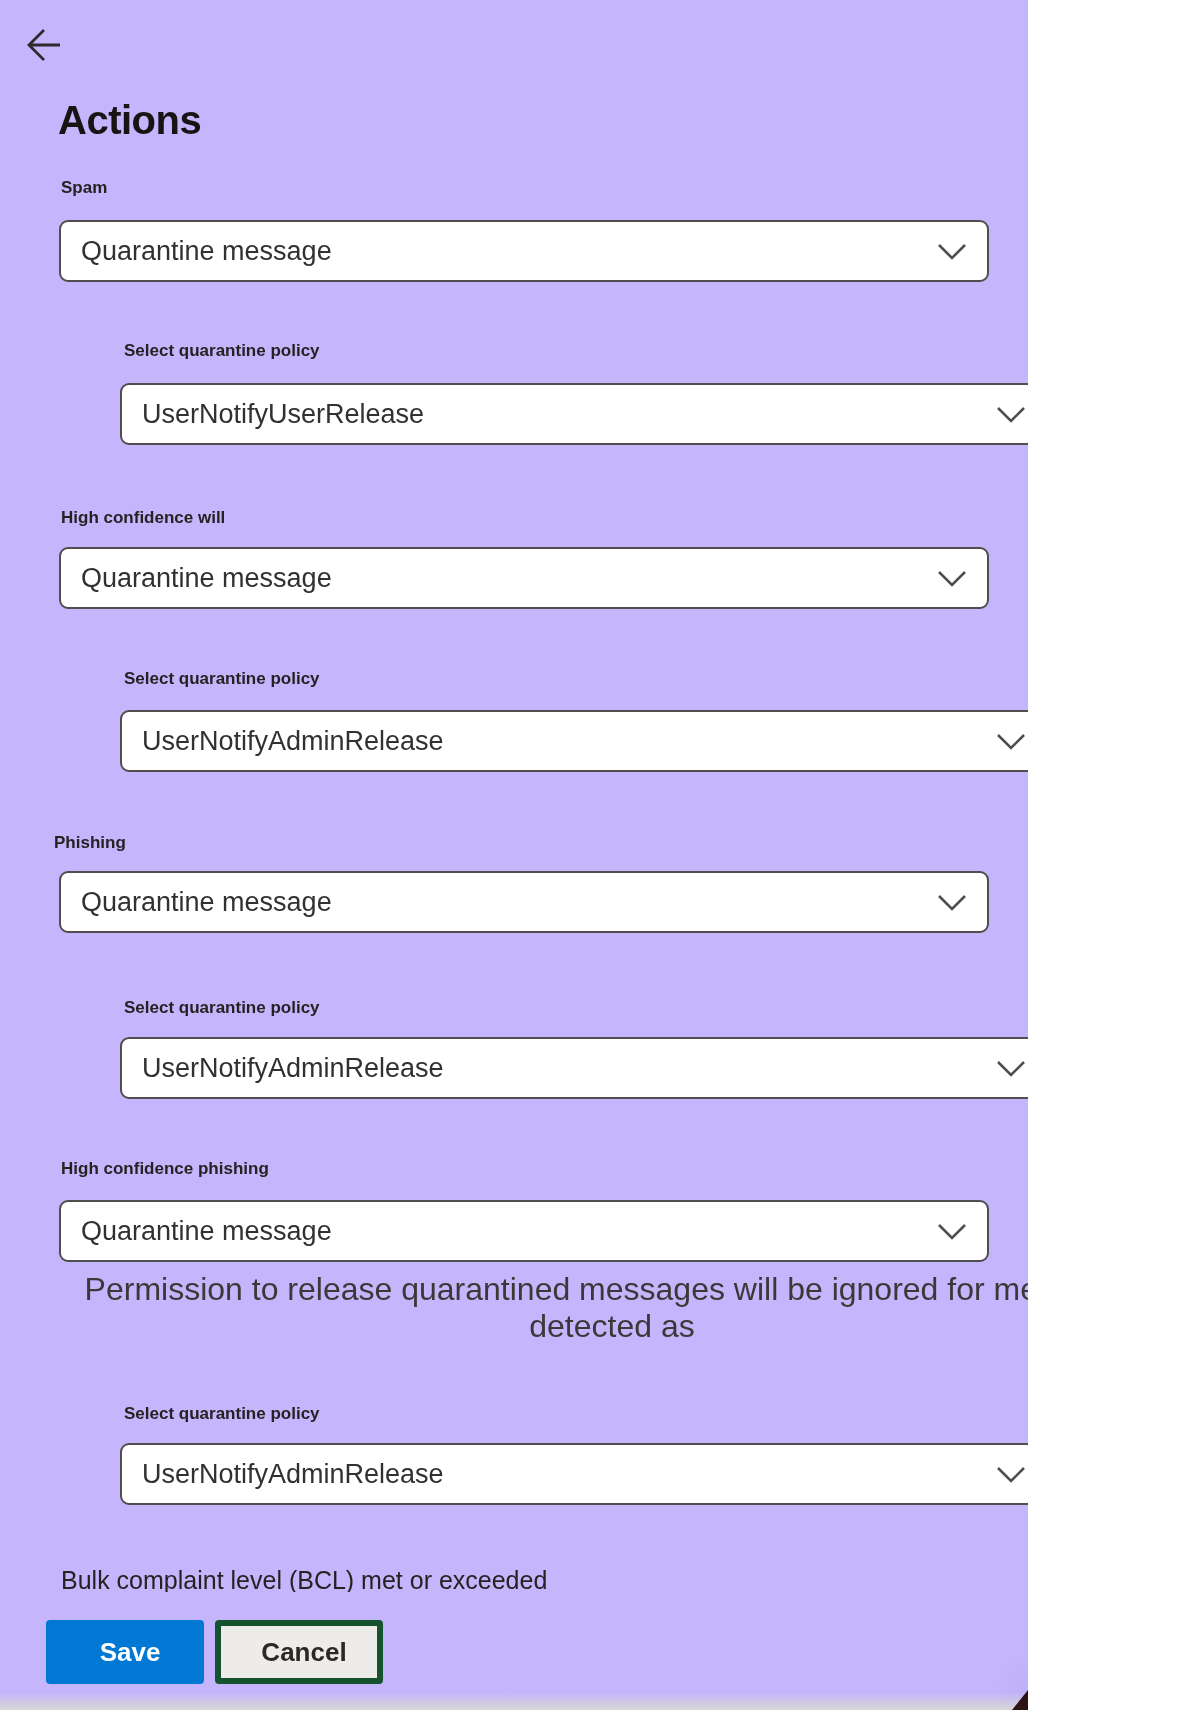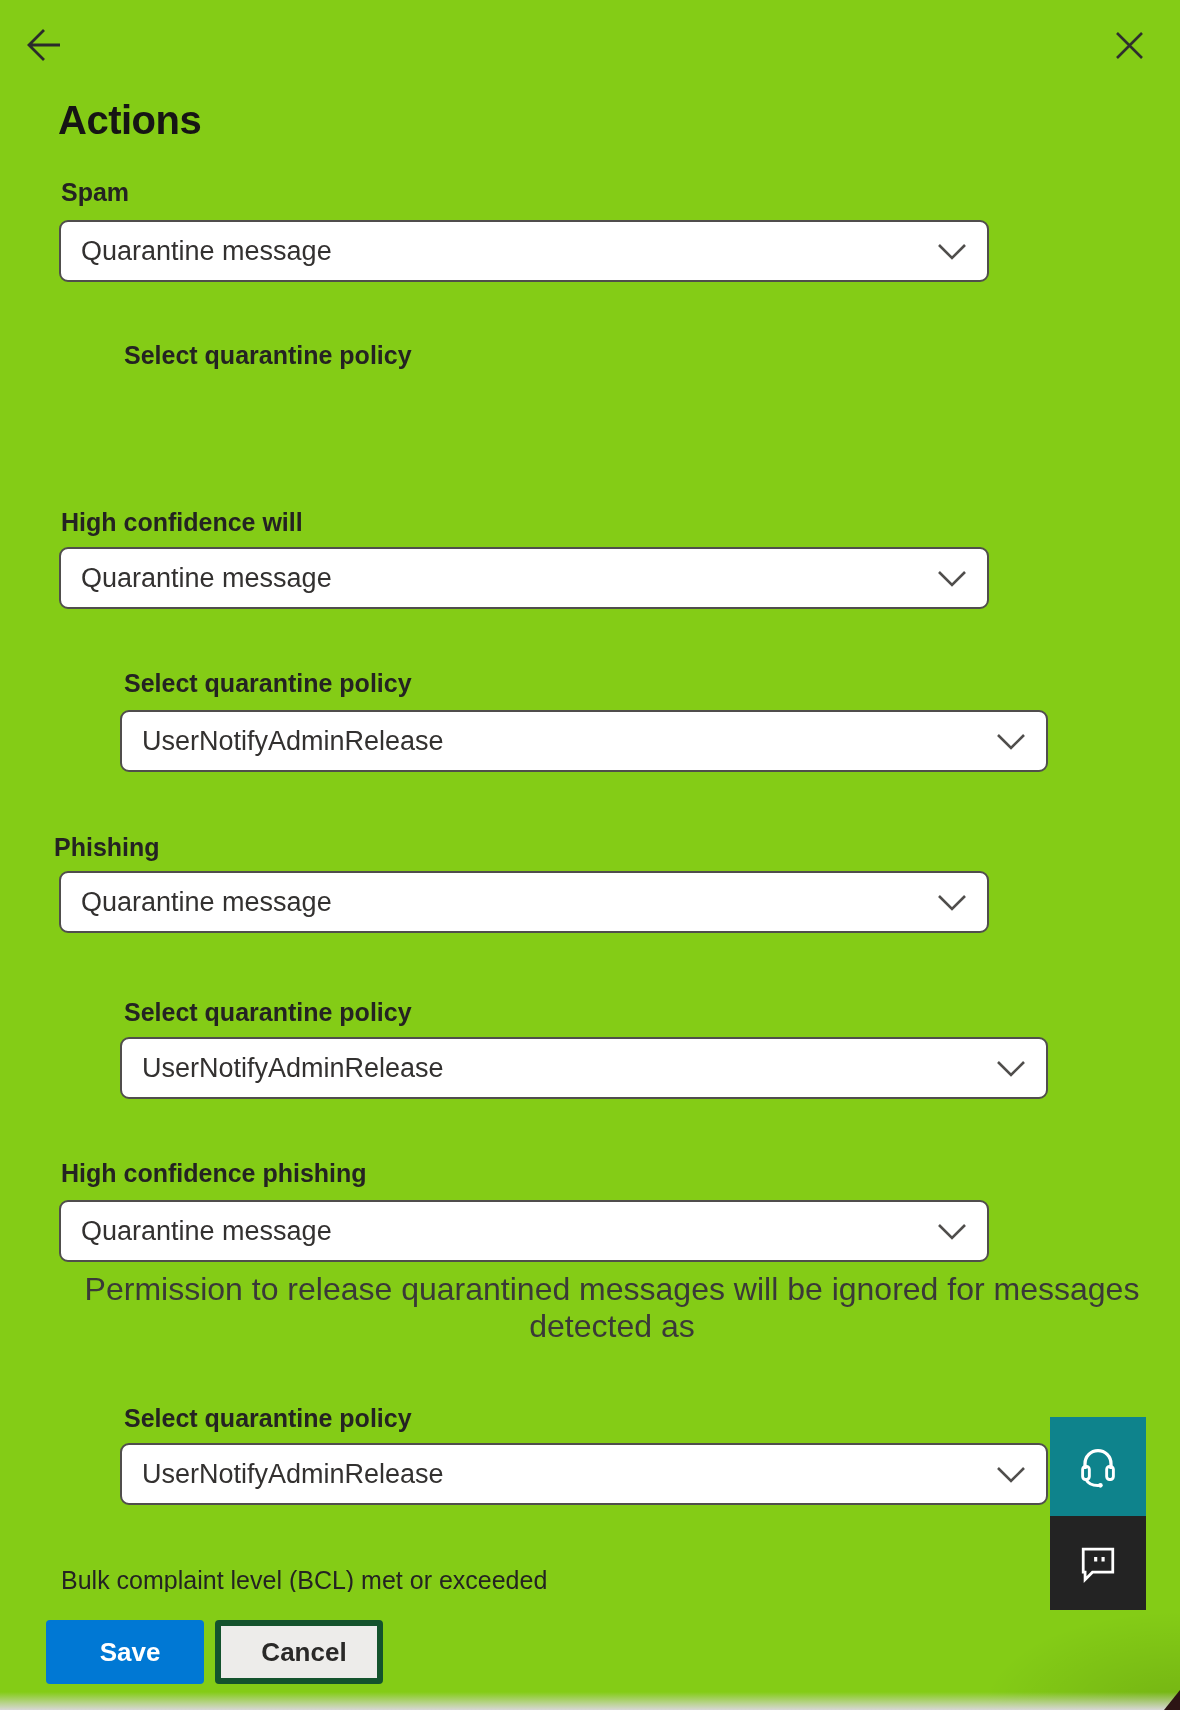--- a/index.html
+++ b/index.html
@@ -1,22 +1,22 @@
 <!DOCTYPE html>
 <html><head>
 <meta charset="utf-8">
 <style>
   html,body{margin:0;padding:0;background:#fff;}
   .screen{
-    position:relative;width:1180px;height:1710px;background:#84cc16;
+    position:relative;width:1028px;height:1710px;background:#c4b5fd;
     font-family:"Liberation Sans",sans-serif;overflow:hidden;
   }
   .icon-btn{position:absolute;background:transparent;border:none;padding:0;cursor:pointer;line-height:0;}
   .page-title{position:absolute;left:58px;top:98px;font-size:40px;font-weight:700;color:#161514;letter-spacing:-0.5px;}
-  .field-label{position:absolute;font-size:25px;font-weight:600;color:#242322;}
+  .field-label{position:absolute;font-size:17px;font-weight:600;color:#242322;}
   .dropdown{
     position:absolute;height:62px;background:#fff;border:2px solid #504e4c;border-radius:9px;
     box-sizing:border-box;display:flex;align-items:center;padding:0 58px 0 20px;cursor:pointer;
   }
   .dd-value{font-size:27px;color:#333130;white-space:nowrap;}
   .chevron{position:absolute;right:20px;top:50%;margin-top:-8px;}
   .note{position:absolute;left:57px;top:1271px;width:1110px;font-size:32px;line-height:37px;color:#3a3938;text-align:center;}
   .clipped-label{position:absolute;left:61px;top:1565px;height:27px;overflow:hidden;font-size:25px;line-height:31px;font-weight:400;color:#242322;white-space:nowrap;}
   .rail-btn{position:absolute;left:1050px;width:96px;border:none;padding:0;cursor:pointer;display:flex;align-items:center;justify-content:center;}
   .rail-help{top:1417px;height:99px;background:#0e838c;}
@@ -52,20 +52,26 @@
 
   <div class="field-label" style="left:61px;top:178px;">Spam</div>
   <div class="dropdown" style="left:59px;top:220px;width:930px;">
     <span class="dd-value">Quarantine message</span>
     <svg class="chevron" width="30" height="17" viewBox="0 0 30 17">
       <polyline points="2,2 15,15 28,2" fill="none" stroke="#504e4c" stroke-width="2.6"></polyline>
     </svg>
   </div>
 
   <div class="field-label" style="left:124px;top:341px;">Select quarantine policy</div>
+  <div class="dropdown" style="left:120px;top:383px;width:928px;">
+    <span class="dd-value">UserNotifyUserRelease</span>
+    <svg class="chevron" width="30" height="17" viewBox="0 0 30 17">
+      <polyline points="2,2 15,15 28,2" fill="none" stroke="#504e4c" stroke-width="2.6"></polyline>
+    </svg>
+  </div>
 
   <div class="field-label" style="left:61px;top:508px;">High confidence will</div>
   <div class="dropdown" style="left:59px;top:547px;width:930px;">
     <span class="dd-value">Quarantine message</span>
     <svg class="chevron" width="30" height="17" viewBox="0 0 30 17">
       <polyline points="2,2 15,15 28,2" fill="none" stroke="#504e4c" stroke-width="2.6"></polyline>
     </svg>
   </div>
 
   <div class="field-label" style="left:124px;top:669px;">Select quarantine policy</div>

